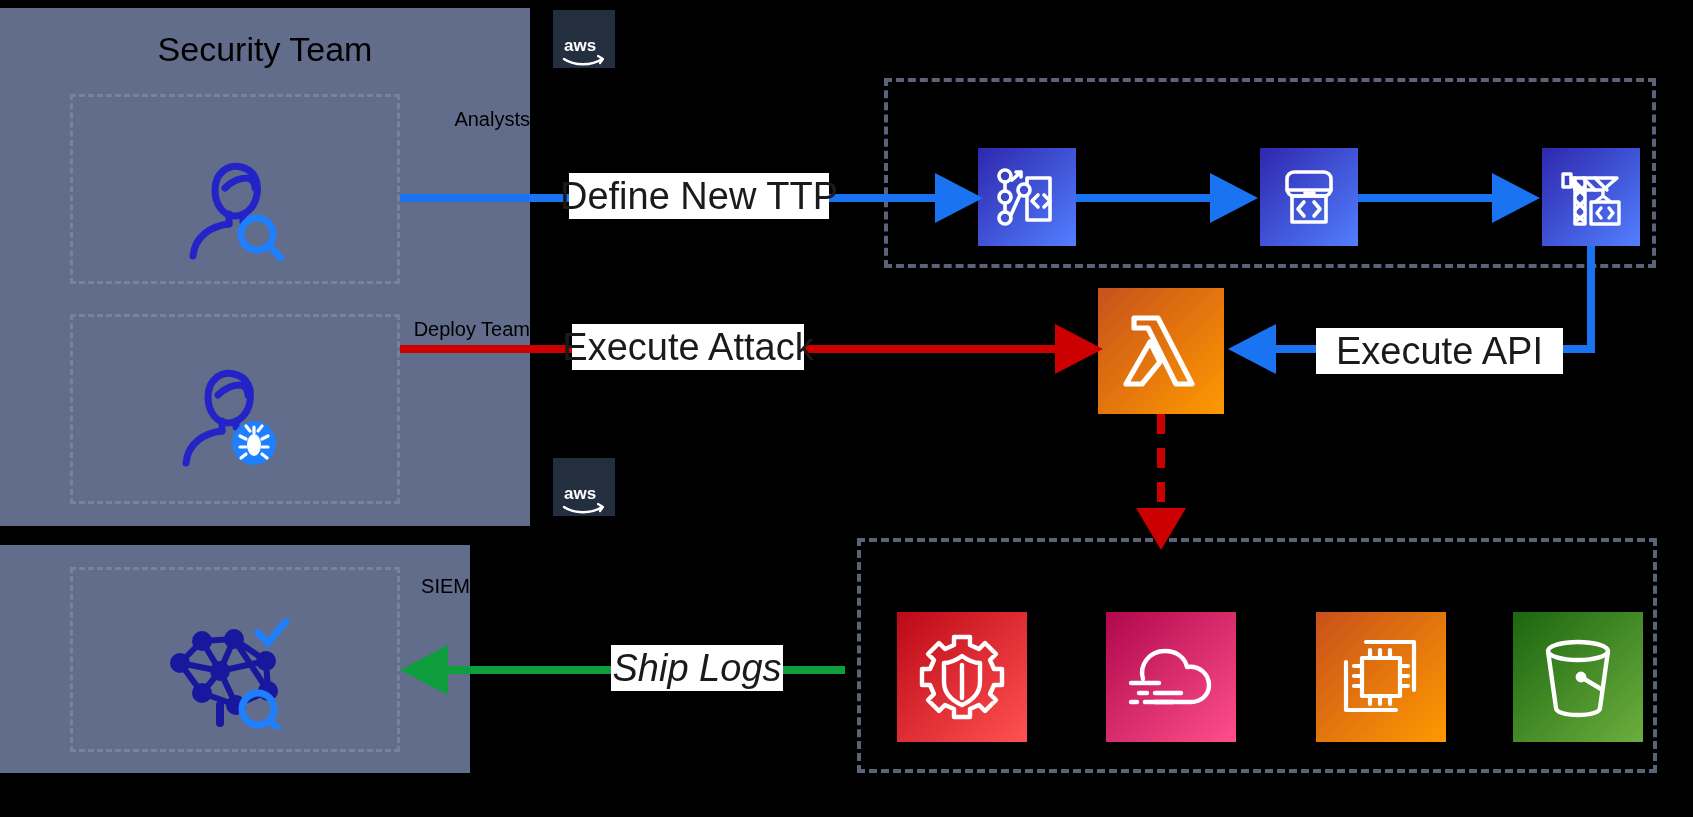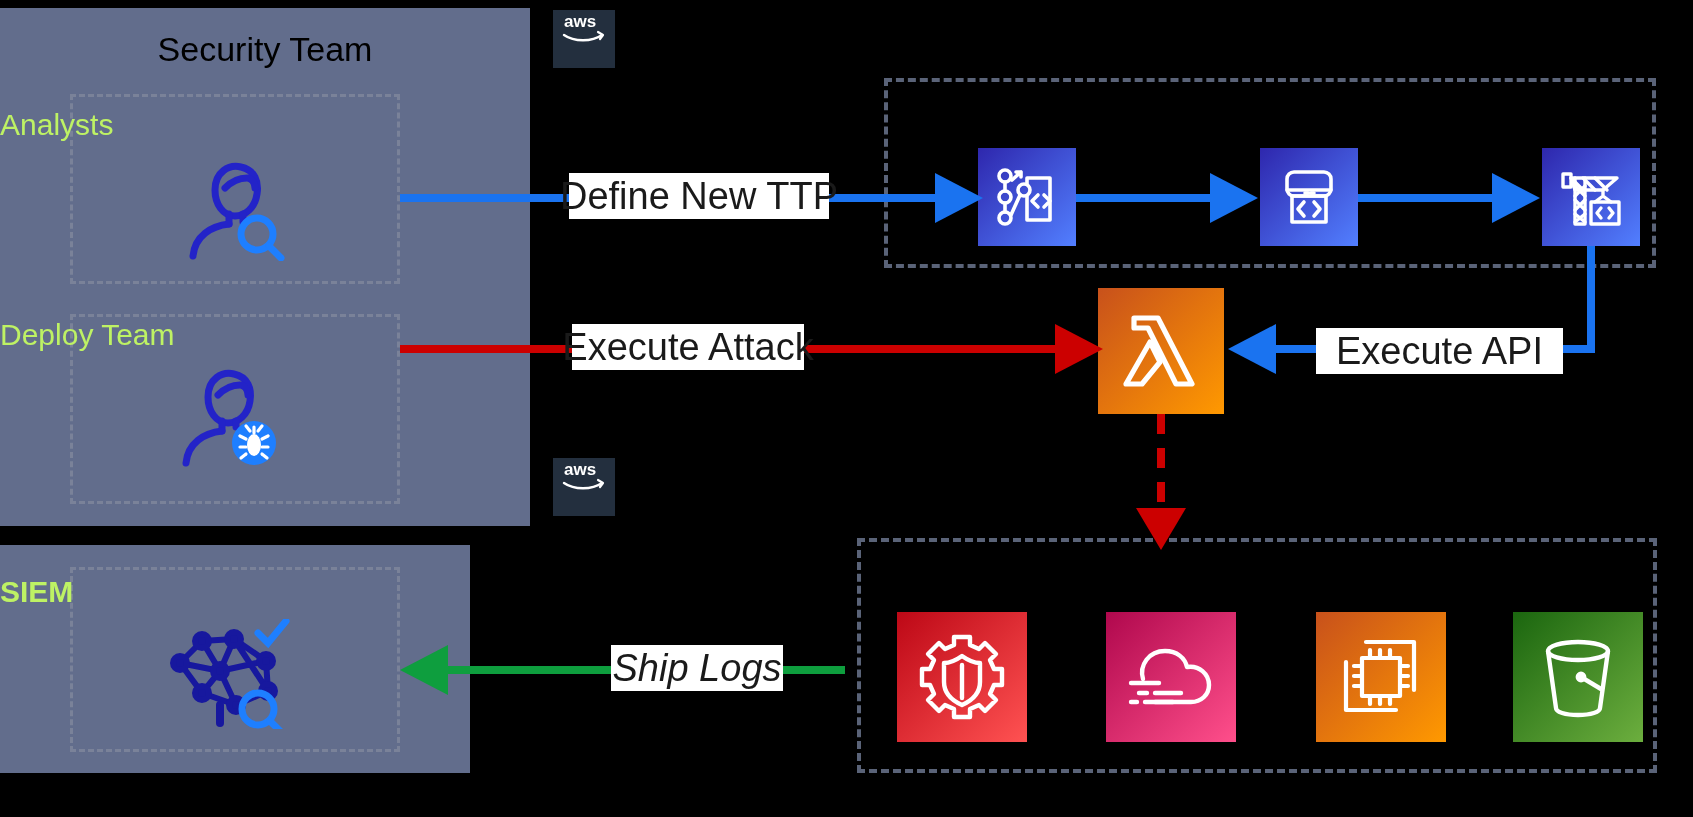--- a/index.html
+++ b/index.html
@@ -34,38 +34,38 @@
   }
   .dashed-sub {
     position: absolute;
     border: 3px dashed #7A8299;
     box-sizing: border-box;
   }
   .sub-title {
     position: absolute;
     left: 0;
     right: 0;
-    text-align: left;
-    color: #bef264;
-    font-size: 30px;
+    text-align: right;
+    color: #000000;
+    font-size: 20px;
   }
 
   
   .dashed-group {
     position: absolute;
     border: 4px dashed #5A6378;
     box-sizing: border-box;
   }
 
   
   .aws-logo {
     position: absolute;
     background: #232F3E;
     display: flex;
-    align-items: flex-start;
+    align-items: flex-end;
     justify-content: center;
   }
 
   
   .svc {
     position: absolute;
     display: flex;
     align-items: center;
     justify-content: center;
   }
@@ -152,21 +152,21 @@
           <path d="M82 76 L88 73"></path>
           <path d="M66 84 L60 84"></path>
           <path d="M82 84 L88 84"></path>
           <path d="M66 91 L61 95"></path>
           <path d="M82 91 L87 95"></path>
         </g>
       </svg>
     </div>
   </div>
 
-  <div class="team-panel" style="left:0px; top:545px; width:470px; height:228px;font-weight:bold;">
+  <div class="team-panel" style="left:0px; top:545px; width:470px; height:228px;">
     <div class="dashed-sub" style="left:70px; top:22px; width:330px; height:185px;"></div>
     <div class="sub-title" style="top:30px;">SIEM</div>
     <div style="position:absolute; left:168px; top:74px;">
       <svg width="125" height="110" viewBox="0 0 125 110">
         <g stroke="#17189E" stroke-width="6" fill="#17189E" stroke-linecap="round" stroke-linejoin="round">
           <path d="M12 44 L34 22 M34 22 L66 20 M66 20 L98 42 M98 42 L100 72
                    M100 72 L68 86 M68 86 L34 74 M34 74 L12 44
                    M34 22 L52 52 M66 20 L52 52 M52 52 L98 42 M52 52 L34 74
                    M52 52 L68 86 M12 44 L52 52 M66 20 L100 72" fill="none"></path>
           <circle cx="12" cy="44" r="7"></circle>

